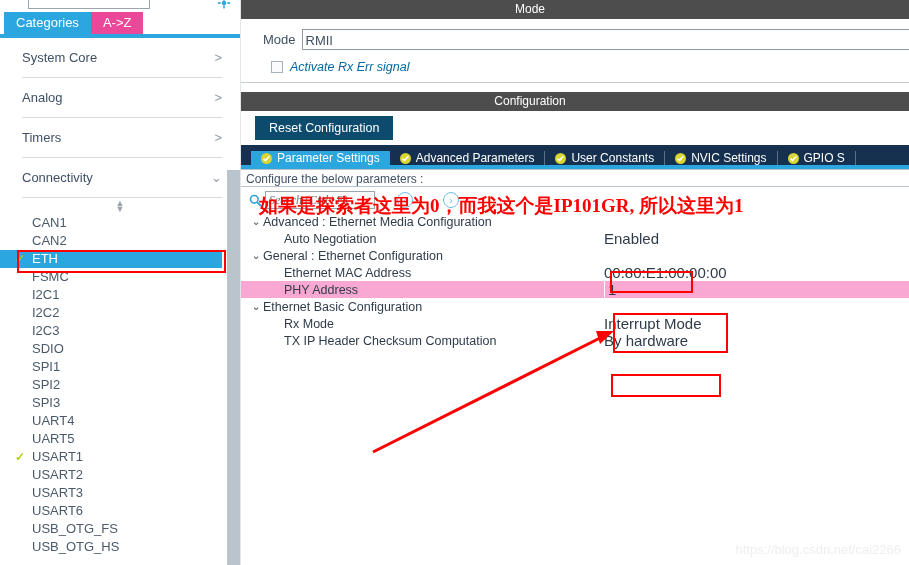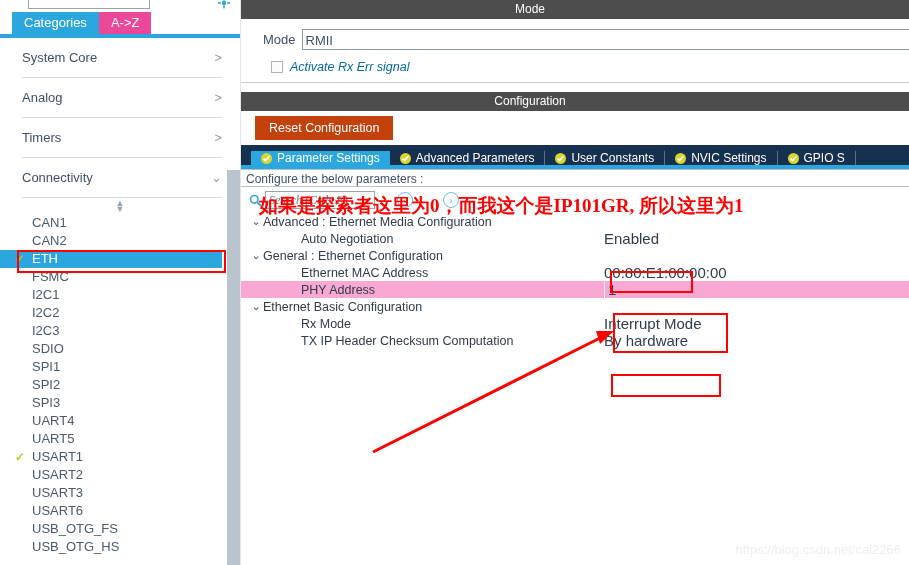--- a/index.html
+++ b/index.html
@@ -52,21 +52,21 @@
     right: 9px;
     top: -3px;
     width: 14px;
     height: 12px;
   }
   .tabs-row {
     display: flex;
     align-items: flex-end;
     height: 22px;
     background: #ffffff;
-    padding-left: 12px;
+    padding-left: 4px;
   }
   .sb-tab {
     height: 22px;
     line-height: 22px;
     padding: 0 12px;
     font-size: 13px;
     color: #ffffff;
     box-sizing: border-box;
     cursor: pointer;
   }
@@ -234,21 +234,21 @@
   }
 
   .cfg-toolbar {
     height: 34px;
     display: flex;
     align-items: center;
     padding-left: 14px;
     background: #ffffff;
   }
   .reset-btn {
-    background: #c2410c;
+    background: #0c4a6e;
     color: #ffffff;
     font-size: 12.5px;
     padding: 5px 14px;
     border: none;
     cursor: pointer;
     font-family: "Liberation Sans", sans-serif;
   }
 
   .cfg-tabs {
     display: flex;
@@ -347,21 +347,21 @@
   .tree { position: relative; }
   .trow {
     height: 17px;
     display: flex;
     align-items: center;
     position: relative;
     font-size: 12.5px;
     color: #2f3c4a;
   }
   .trow.group { padding-left: 8px; }
-  .trow.leaf { padding-left: 60px; }
+  .trow.leaf { padding-left: 43px; }
   .trow.highlight { background: #f9a8d4; }
   .tw {
     width: 14px;
     display: inline-flex;
     justify-content: center;
     color: #4a5a6b;
     font-size: 11px;
   }
   .tname { flex: 0 0 auto; }
   .tval {

